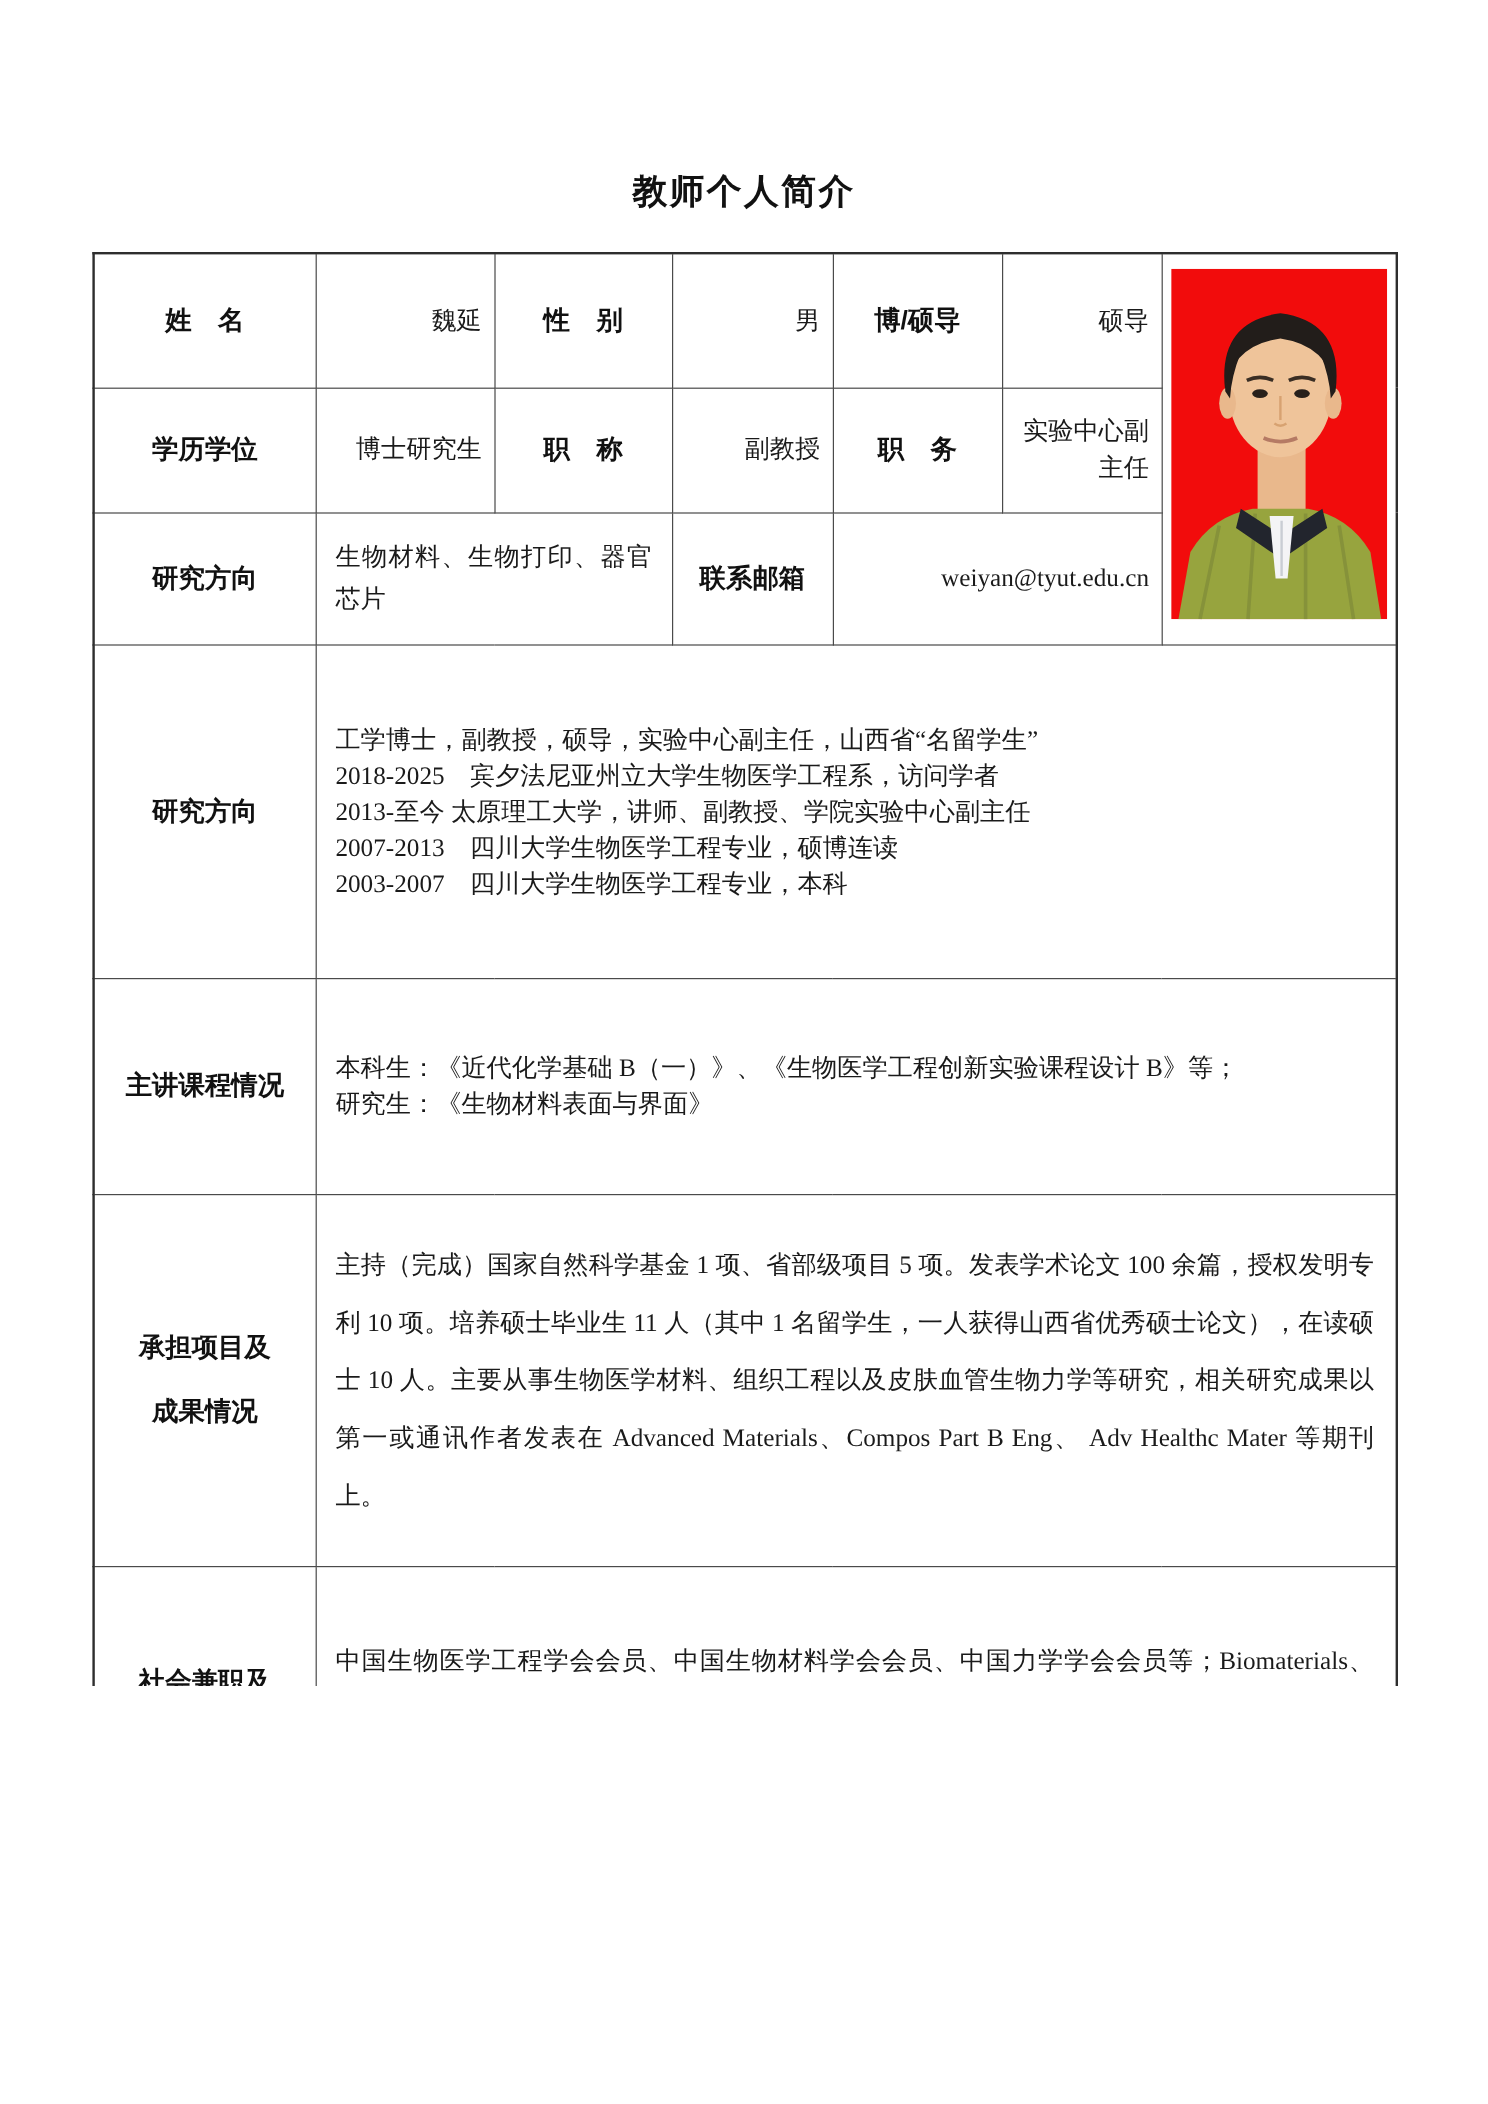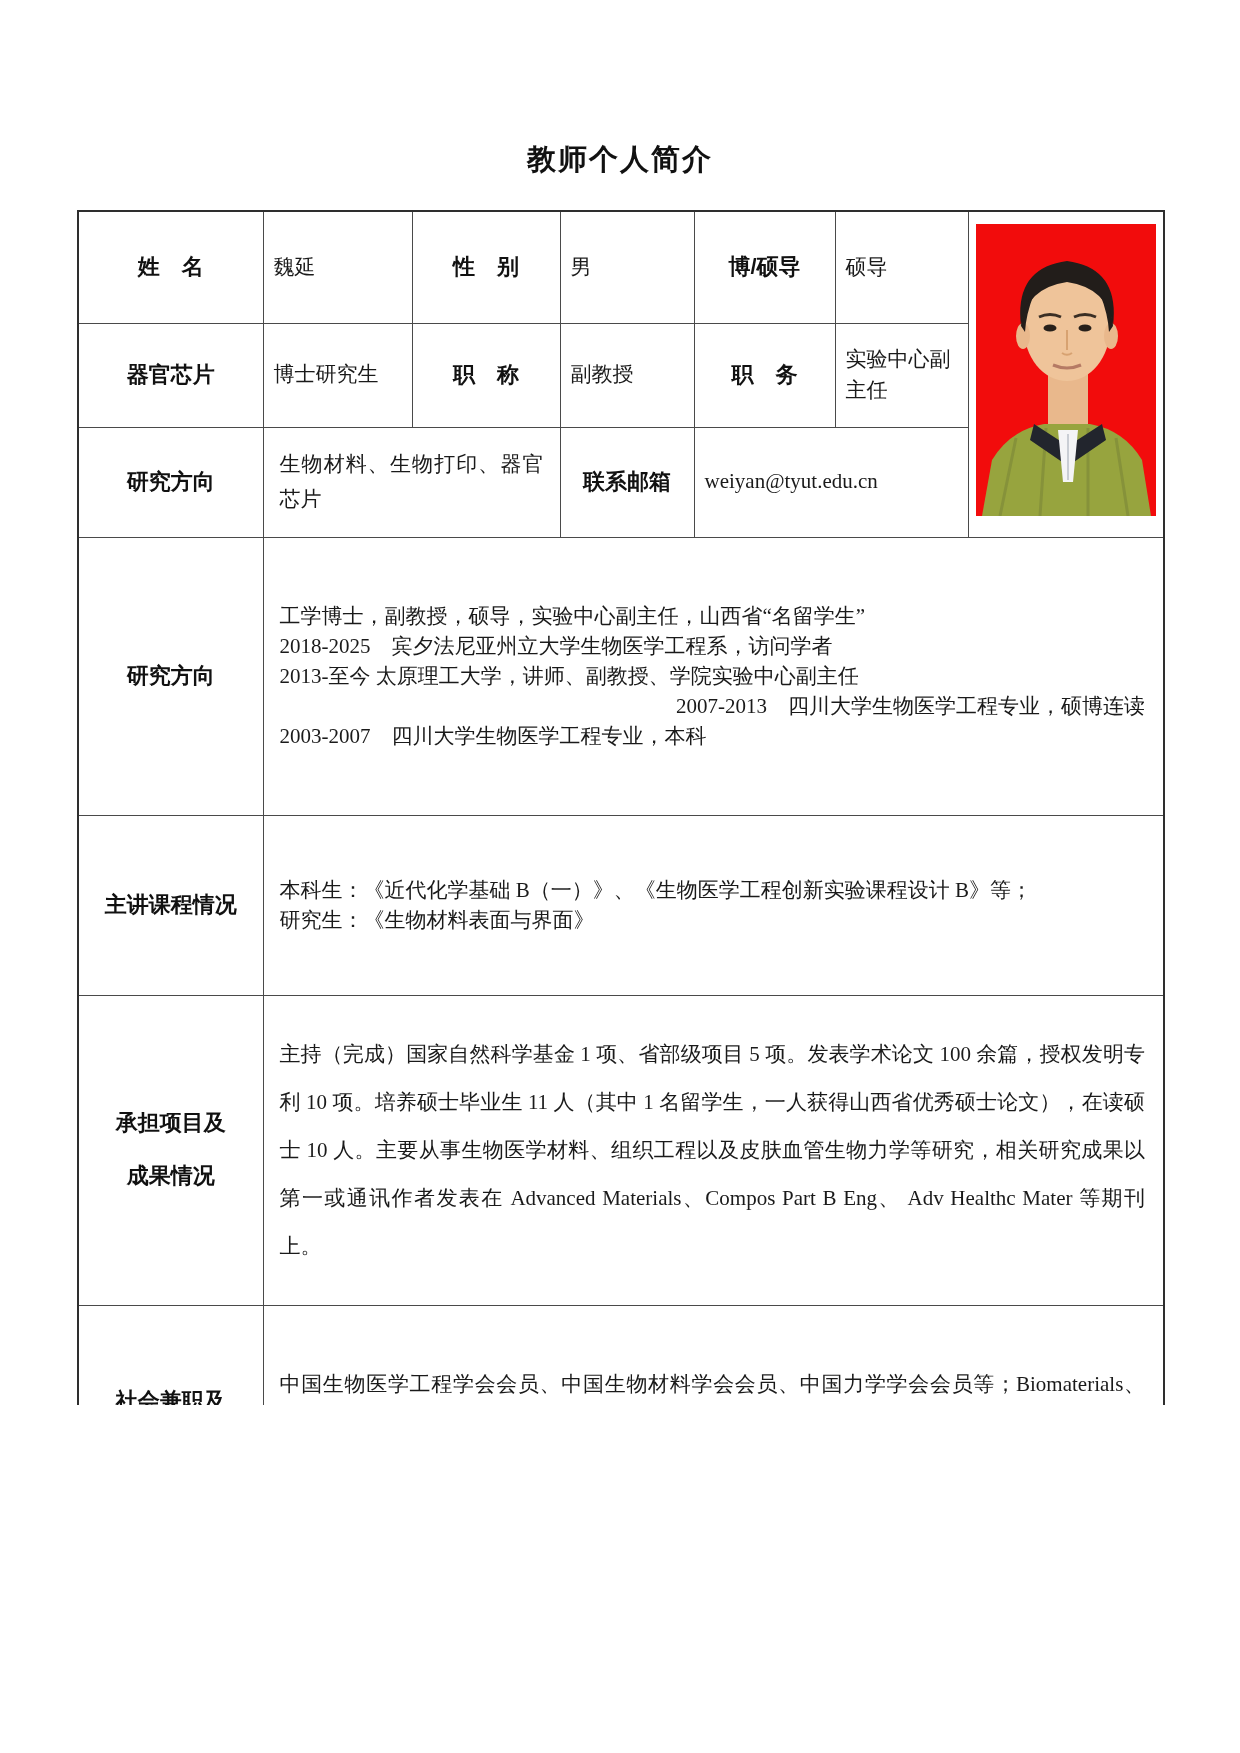--- a/index.html
+++ b/index.html
@@ -41,40 +41,40 @@
     font-family:"Liberation Sans","DejaVu Sans",sans-serif;
     font-weight:bold;
     font-size:22px;
     text-align:center;
     color:#111;
     white-space:pre-line;
     line-height:2.4;
   }
   .val {
     font-size:21px;
-    text-align:left;
+    text-align:right;
     line-height:1.5;
     padding:0 10px;
   }
   .cell-left {
     font-size:21px;
     text-align:justify;
     padding:6px 16px;
     line-height:1.65;
   }
   .content {
     font-size:21px;
     text-align:left;
     padding:10px 18px 10px 16px;
   }
   .content p { margin:0; line-height:30px; }
   .profile-p1 { margin-top:0; }
   .profile-p2 { margin-top:40px; }
   .profile-p3 { margin-top:36px; }
-  .profile-p4 { margin-top:26px;text-align:right; }
+  .profile-p4 { margin-top:26px; }
   .profile-p5 { margin-top:6px; }
   .course-p1 { margin-top:0; }
   .course-p2 { margin-top:58px; }
   .projects-text { text-align:justify; line-height:48px !important; }
   .honors-text  { text-align:justify; line-height:44px !important; }
   .photo-cell { text-align:center; vertical-align:top; padding:0; }
   .photo-cell svg { display:block; margin:12px auto 0 auto; }
 </style>
 </head>
 <body>
@@ -131,21 +131,21 @@
           <ellipse cx="109" cy="104" rx="6.5" ry="3.6" fill="#27201b"></ellipse>
 
           <path d="M91 106 L91 126 M86 129 Q91 132.5 96 129" stroke="#d7a271" stroke-width="2" fill="none"></path>
 
           <path d="M77 141 Q91 147 105 141" stroke="#b57a64" stroke-width="3" fill="none"></path>
         </svg>
       </td>
     </tr>
 
     <tr class="r2">
-      <td class="lbl">器官芯片</td>
+      <td class="lbl">学历学位</td>
       <td class="val">博士研究生</td>
       <td class="lbl">职　称</td>
       <td class="val">副教授</td>
       <td class="lbl">职　务</td>
       <td class="val">实验中心副主任</td>
     </tr>
 
     <tr class="r3">
       <td class="lbl">研究方向</td>
       <td class="cell-left" colspan="2">生物材料、生物打印、器官芯片</td>

